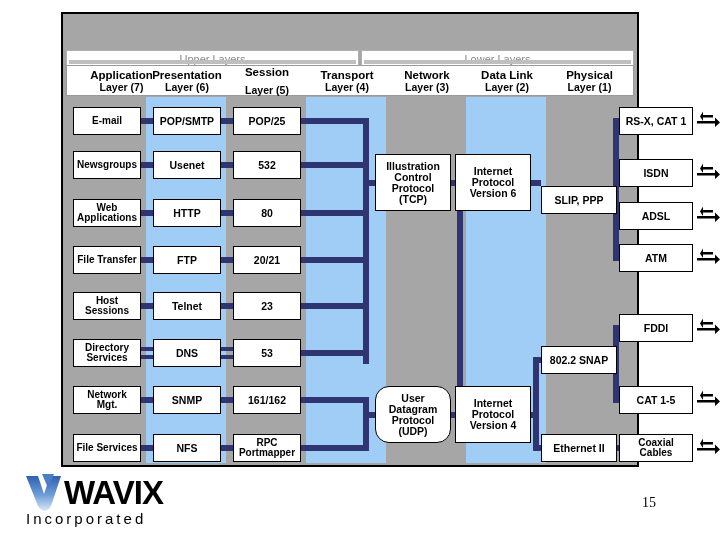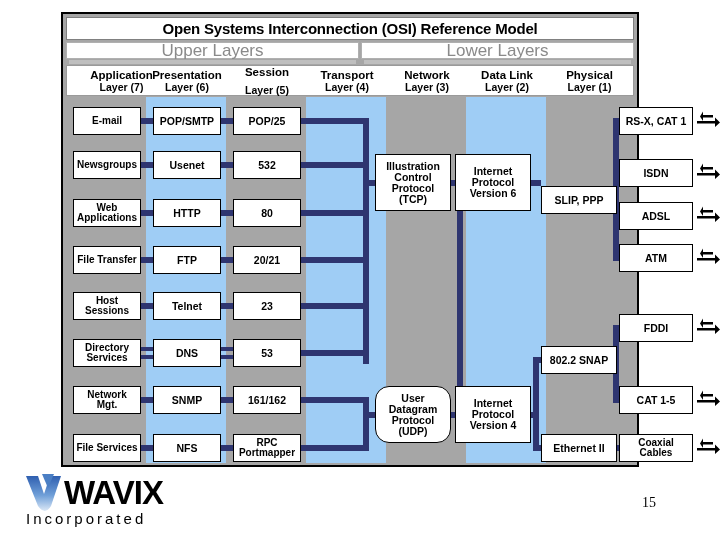--- a/index.html
+++ b/index.html
@@ -15,24 +15,24 @@
     position:absolute;left:61px;top:12px;width:578px;height:455px;
     background:#a6a6a6;border:2px solid #000;box-sizing:border-box;
   }
   .title-bar{
     position:absolute;left:3px;top:3px;width:568px;height:23px;
     background:#ffffff;border:1px solid #808080;box-sizing:border-box;
     display:flex;align-items:center;justify-content:center;
     font-weight:bold;font-size:15px;color:#000;letter-spacing:-0.2px;
   }
   .band-bar{
-    position:absolute;top:28px;height:17px;background:#ffffff;
+    position:absolute;top:36px;height:17px;background:#ffffff;
     border:1px solid #b0b0b0;box-sizing:border-box;
     display:flex;align-items:center;justify-content:center;
-    font-size:17px;color:#8a8a8a;
+    font-size:11px;color:#8a8a8a;
   }
   .band-upper{left:3px;width:293px;}
   .band-lower{left:298px;width:273px;}
   .band-rule{position:absolute;top:46px;height:4px;background:#bfbfbf;}
   .rule-upper{left:6px;width:287px;}
   .rule-lower{left:301px;width:267px;}
 
   
   .hdr-strip{position:absolute;left:3px;top:51px;width:568px;height:31px;
     background:#ffffff;border:1px solid #9a9a9a;box-sizing:border-box;
@@ -72,21 +72,20 @@
   .page-num{position:absolute;left:642px;top:495px;font-size:14px;color:#000;
     font-family:"Liberation Serif", serif;}
 </style>
 </head>
 <body>
 
 <div id="stage">
 
   <div class="diagram">
 
-    <div class="title-bar">Open Systems Interconnection (OSI) Reference Model</div>
 
     <div class="band-bar band-upper">Upper Layers</div>
     <div class="band-bar band-lower">Lower Layers</div>
     <div class="band-rule rule-upper"></div>
     <div class="band-rule rule-lower"></div>
 
     <div class="hdr-strip" id="hdr-strip">
         <div class="hdr-cell" style="width: 80px; padding-left: 29px;">
           <div>Application</div>
           <div class="l2">Layer (7)</div>

